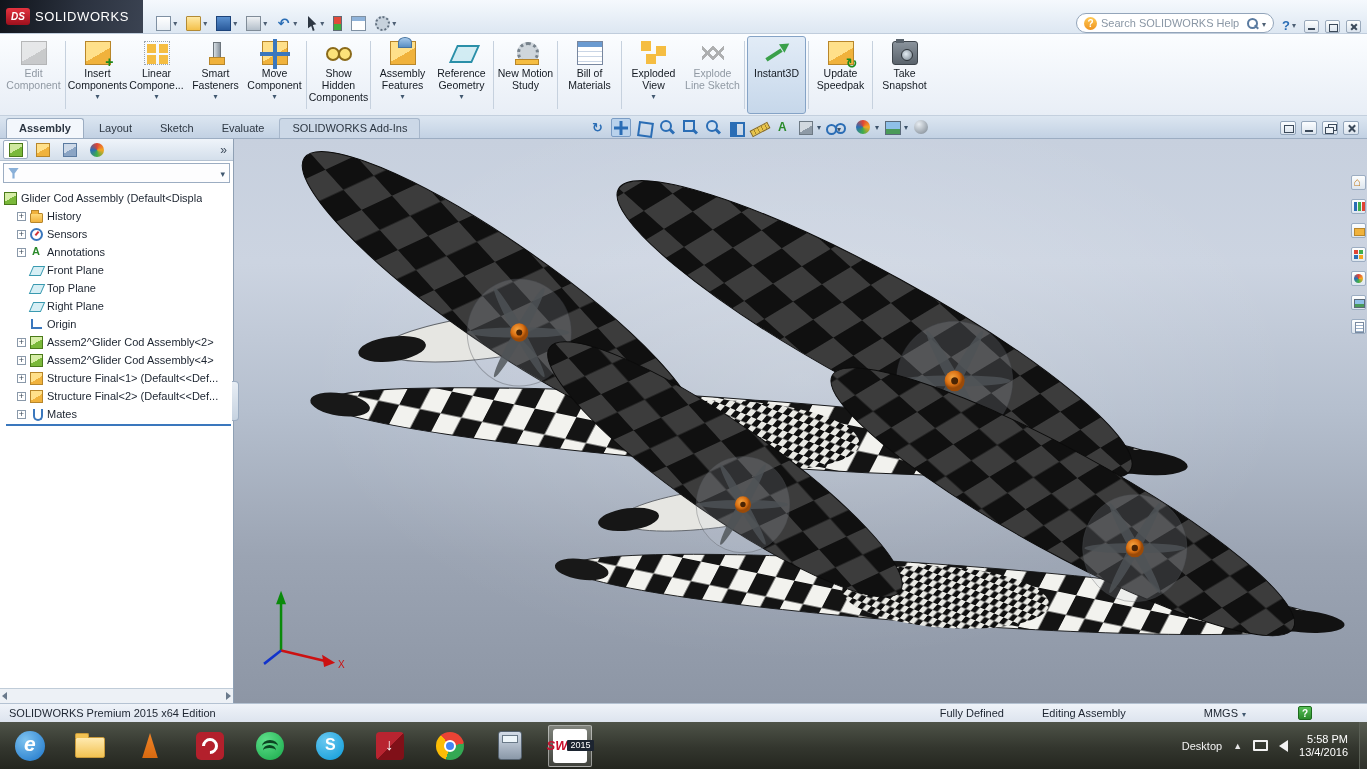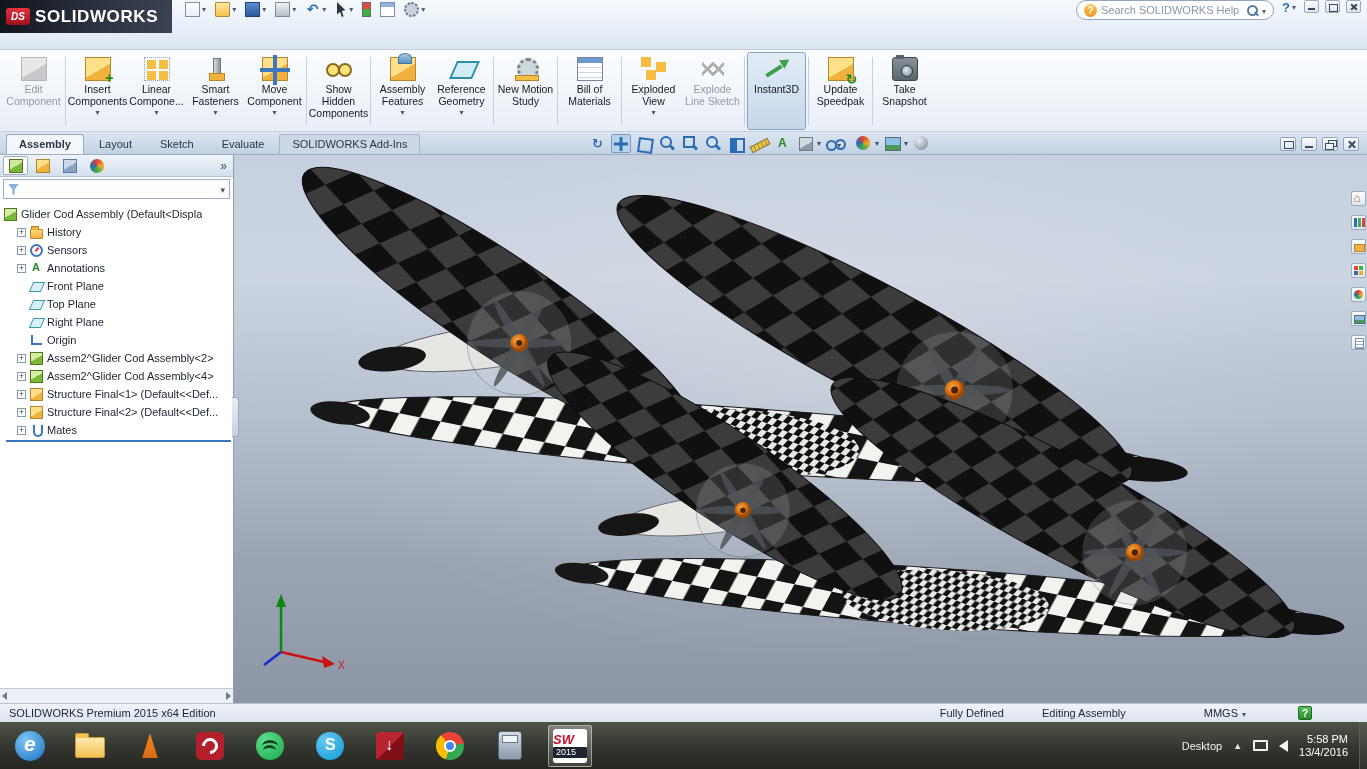--- a/index.html
+++ b/index.html
@@ -1,24 +1,24 @@
 <!DOCTYPE html>
 <html><head>
 <meta charset="utf-8">
 <style>
 *{margin:0;padding:0;box-sizing:border-box}
 html,body{width:1367px;height:769px;overflow:hidden}
 body{font-family:"Liberation Sans","DejaVu Sans",sans-serif;font-size:11px;color:#1c2430;background:#cdd5e2}
 .app{display:flex;flex-direction:column;width:1367px;height:769px}
 
 
-.titlebar{height:50px;background:linear-gradient(#f5f9fd,#dde7f2);display:flex;align-items:flex-start;border-bottom:1px solid #c0cddc;position:relative;z-index:6}
+.titlebar{height:34px;background:linear-gradient(#f5f9fd,#dde7f2);display:flex;align-items:flex-end;border-bottom:1px solid #c0cddc;position:relative;z-index:6}
 .brand{display:flex;align-items:center;height:33px;background:linear-gradient(100deg,#10141b,#2b323f 55%,#3b4352);color:#fff;padding:0 14px 0 6px;gap:5px}
 .dsmark{width:24px;height:17px;background:linear-gradient(#e4333f,#9c101d);border-radius:3px;color:#fff;font-weight:bold;font-size:10px;font-style:italic;display:flex;align-items:center;justify-content:center}
-.bname{font-weight:bold;font-size:17px;letter-spacing:.6px}
+.bname{font-weight:normal;font-size:13px;letter-spacing:.6px}
 .qa{display:flex;align-items:center;gap:3px;margin-left:10px}
 .qabtn{display:flex;align-items:center;padding:2px 3px;border-radius:3px;cursor:default}
 .dd::after{content:"▾";font-size:8px;color:#4d5f74;margin-left:2px}
 .qi{width:15px;height:15px;position:relative;display:inline-block}
 .qi-new{background:linear-gradient(#ffffff,#e7edf3);border:1px solid #7f90a2}
 .qi-open{background:linear-gradient(#ffe9a4,#f3c04a);border:1px solid #b28a34;border-radius:1px}
 .qi-save{background:linear-gradient(#5a90cf,#2a5a9b);border:1px solid #1d4379}
 .qi-print{background:linear-gradient(#eef1f4,#b4bfca);border:1px solid #808c98}
 .qi-undo{border:none;width:15px;color:#2a6db5;font-size:14px;line-height:14px;font-weight:bold;text-align:center}
 .qi-undo::before{content:"↶"}
@@ -209,21 +209,21 @@
 .tb-green::before{content:"";position:absolute;left:6px;top:8px;width:16px;height:9px;border-top:3px solid #0c4422;border-radius:50%}
 .tb-green::after{content:"";position:absolute;left:7px;top:13px;width:13px;height:8px;border-top:3px solid #0c4422;border-radius:50%}
 .tb-skype{width:28px;height:28px;border-radius:50%;background:radial-gradient(circle at 35% 30%,#6ac8f0,#0a9ad8);position:relative}
 .tb-skype::after{content:"S";position:absolute;left:9px;top:4px;color:#fff;font-size:16px;font-weight:bold}
 .tb-idm{width:28px;height:28px;border-radius:4px;background:linear-gradient(135deg,#b82430 50%,#801018 50%);position:relative}
 .tb-idm::after{content:"↓";position:absolute;left:9px;top:4px;color:#fff;font-size:16px;font-weight:bold}
 .tb-chrome{width:28px;height:28px;border-radius:50%;background:conic-gradient(from -40deg,#ea4335 0 33%,#34a853 33% 66%,#fbbc05 66% 100%);position:relative}
 .tb-chrome::after{content:"";position:absolute;inset:8px;background:#4285f4;border:2px solid #fff;border-radius:50%}
 .tb-calc{width:24px;height:29px;background:linear-gradient(#d4dde8,#8a98a8);border:1px solid #55626f;border-radius:3px;position:relative}
 .tb-calc::before{content:"";position:absolute;left:3px;top:3px;right:3px;height:6px;background:#eef6fa;border:1px solid #6a7a88}
-.tb-sw{width:34px;height:34px;background:#fff;border-radius:3px;display:flex;flex-direction:column;justify-content:center;position:relative}
+.tb-sw{width:34px;height:34px;background:#fff;border-radius:3px;display:flex;flex-direction:row;align-items:center;justify-content:center;position:relative}
 .swm{color:#c8102e;font-weight:bold;font-style:italic;font-size:13px;line-height:14px}
 .swy{background:#1c2430;color:#fff;font-size:9px;line-height:11px;padding:0 3px;border-radius:1px}
 .tray{margin-left:auto;display:flex;align-items:center;gap:11px;color:#f2f2f2;height:100%}
 .desk{font-size:11px;color:#f2f2f2}
 .tr-up{color:#e6e6e6;font-size:9px}
 .tr-up::before{content:"▲"}
 .tr-mon{width:15px;height:11px;border:2px solid #f2f2f2;border-radius:1px}
 .tr-vol{width:0;height:0;border-top:6px solid transparent;border-bottom:6px solid transparent;border-right:9px solid #f2f2f2}
 .clock{text-align:right;font-size:11px;line-height:13px;color:#fff}
 .showdesk{width:8px;height:100%;border-left:1px solid #5a5f55;background:rgba(255,255,255,.06)}

